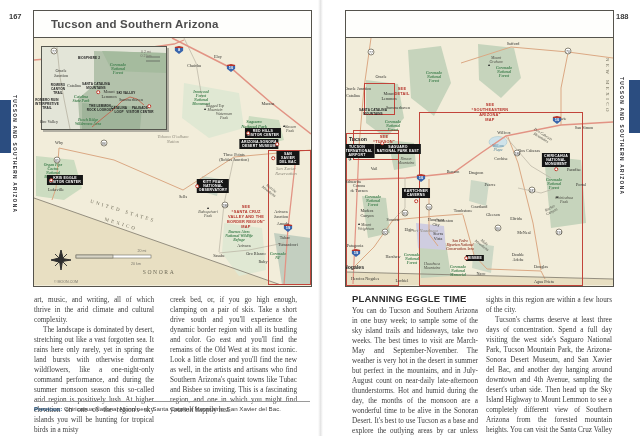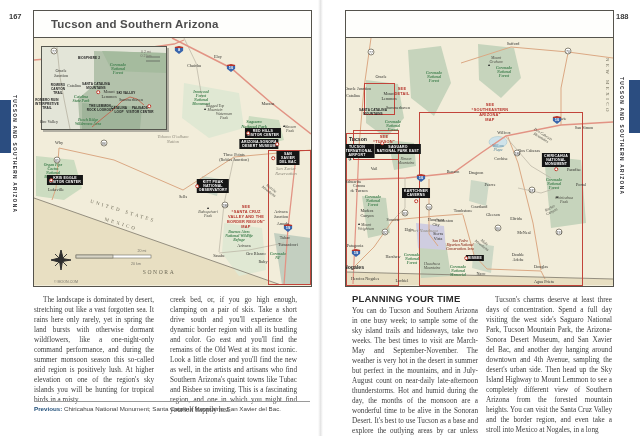--- a/index.html
+++ b/index.html
@@ -384,29 +384,31 @@
       <div class="lbl shs" style="left: 171px; top: 115px; transform: translate(-50%, -50%);">186</div>
       <div class="lbl shs" style="left: 186px; top: 152px; transform: translate(-50%, -50%);">181</div>
       <div class="lbl shs" style="left: 152px; top: 190px; transform: translate(-50%, -50%);">80</div>
       <div class="lbl shs" style="left: 83px; top: 169px; transform: translate(-50%, -50%);">90</div>
       <div class="lbl shs" style="left: 39px; top: 194px; transform: translate(-50%, -50%);">82</div>
       <div class="lbl shs" style="left: 59px; top: 175px; transform: translate(-50%, -50%);">83</div>
     </div>
 </div>
 
 <div class="bodytext" style="left:34px;top:295px;width:120px">
+  <p>art, music, and writing, all of which thrive in the arid climate and cultural complexity.</p>
   <p class="ind">The landscape is dominated by desert, stretching out like a vast forgotten sea. It rains here only rarely, yet in spring the land bursts with otherwise dormant wildflowers, like a one-night-only command performance, and during the summer monsoon season this so-called arid region is positively lush. At higher elevation on one of the region's sky islands you will be hunting for tropical birds in a misty</p>
 </div>
 <div class="bodytext" style="left:170px;top:295px;width:127px">
   <p>creek bed, or, if you go high enough, clamping on a pair of skis. Take a short drive south and you'll experience the dynamic border region with all its bustling and color. Go east and you'll find the remains of the Old West at its most iconic. Look a little closer and you'll find the new as well, in the artists and artisans who find Southern Arizona's quaint towns like Tubac and Bisbee so inviting. This is a fascinating region, and one in which you might find yourself happily lost.</p>
 </div>
 <div class="rule" style="left:34px;top:401px;width:276px"></div>
 <div class="caption" style="left:34px;top:405px;width:470px">
   <span class="cprev">Previous:</span><span> Chiricahua National Monument; Santa Catalina Mountains; San Xavier del Bac.</span>
 </div>
 
-<div class="planhead" style="left:352px;top:293px">PLANNING YOUR TIME</div>
+<div class="planhead" style="left:352px;top:293px">PLANNING EGGLE TIME</div>
 <div class="bodytext" style="left:352px;top:306px;width:126px">
   <p>You can do Tucson and Southern Arizona in one busy week; to sample some of the sky island trails and hideaways, take two weeks. The best times to visit are March-May and September-November. The weather is very hot in the desert in summer but perfect in the mountains, and in July-August count on near-daily late-afternoon thunderstorms. Hot and humid during the day, the months of the monsoon are a wonderful time to be alive in the Sonoran Desert. It's best to use Tucson as a base and explore the outlying areas by car unless you have more than a week or two to explore. All of the major</p>
 </div>
 <div class="bodytext" style="left:486px;top:295px;width:126px">
+  <p>sights in this region are within a few hours of the city.</p>
   <p class="ind">Tucson's charms deserve at least three days of concentration. Spend a full day visiting the west side's Saguaro National Park, Tucson Mountain Park, the Arizona-Sonora Desert Museum, and San Xavier del Bac, and another day hanging around downtown and 4th Avenue, sampling the desert's urban side. Then head up the Sky Island Highway to Mount Lemmon to see a completely different view of Southern Arizona from the forested mountain heights. You can visit the Santa Cruz Valley and the border region, and even take a stroll into Mexico at Nogales, in a long</p>
 </div>
 
 </body></html>

